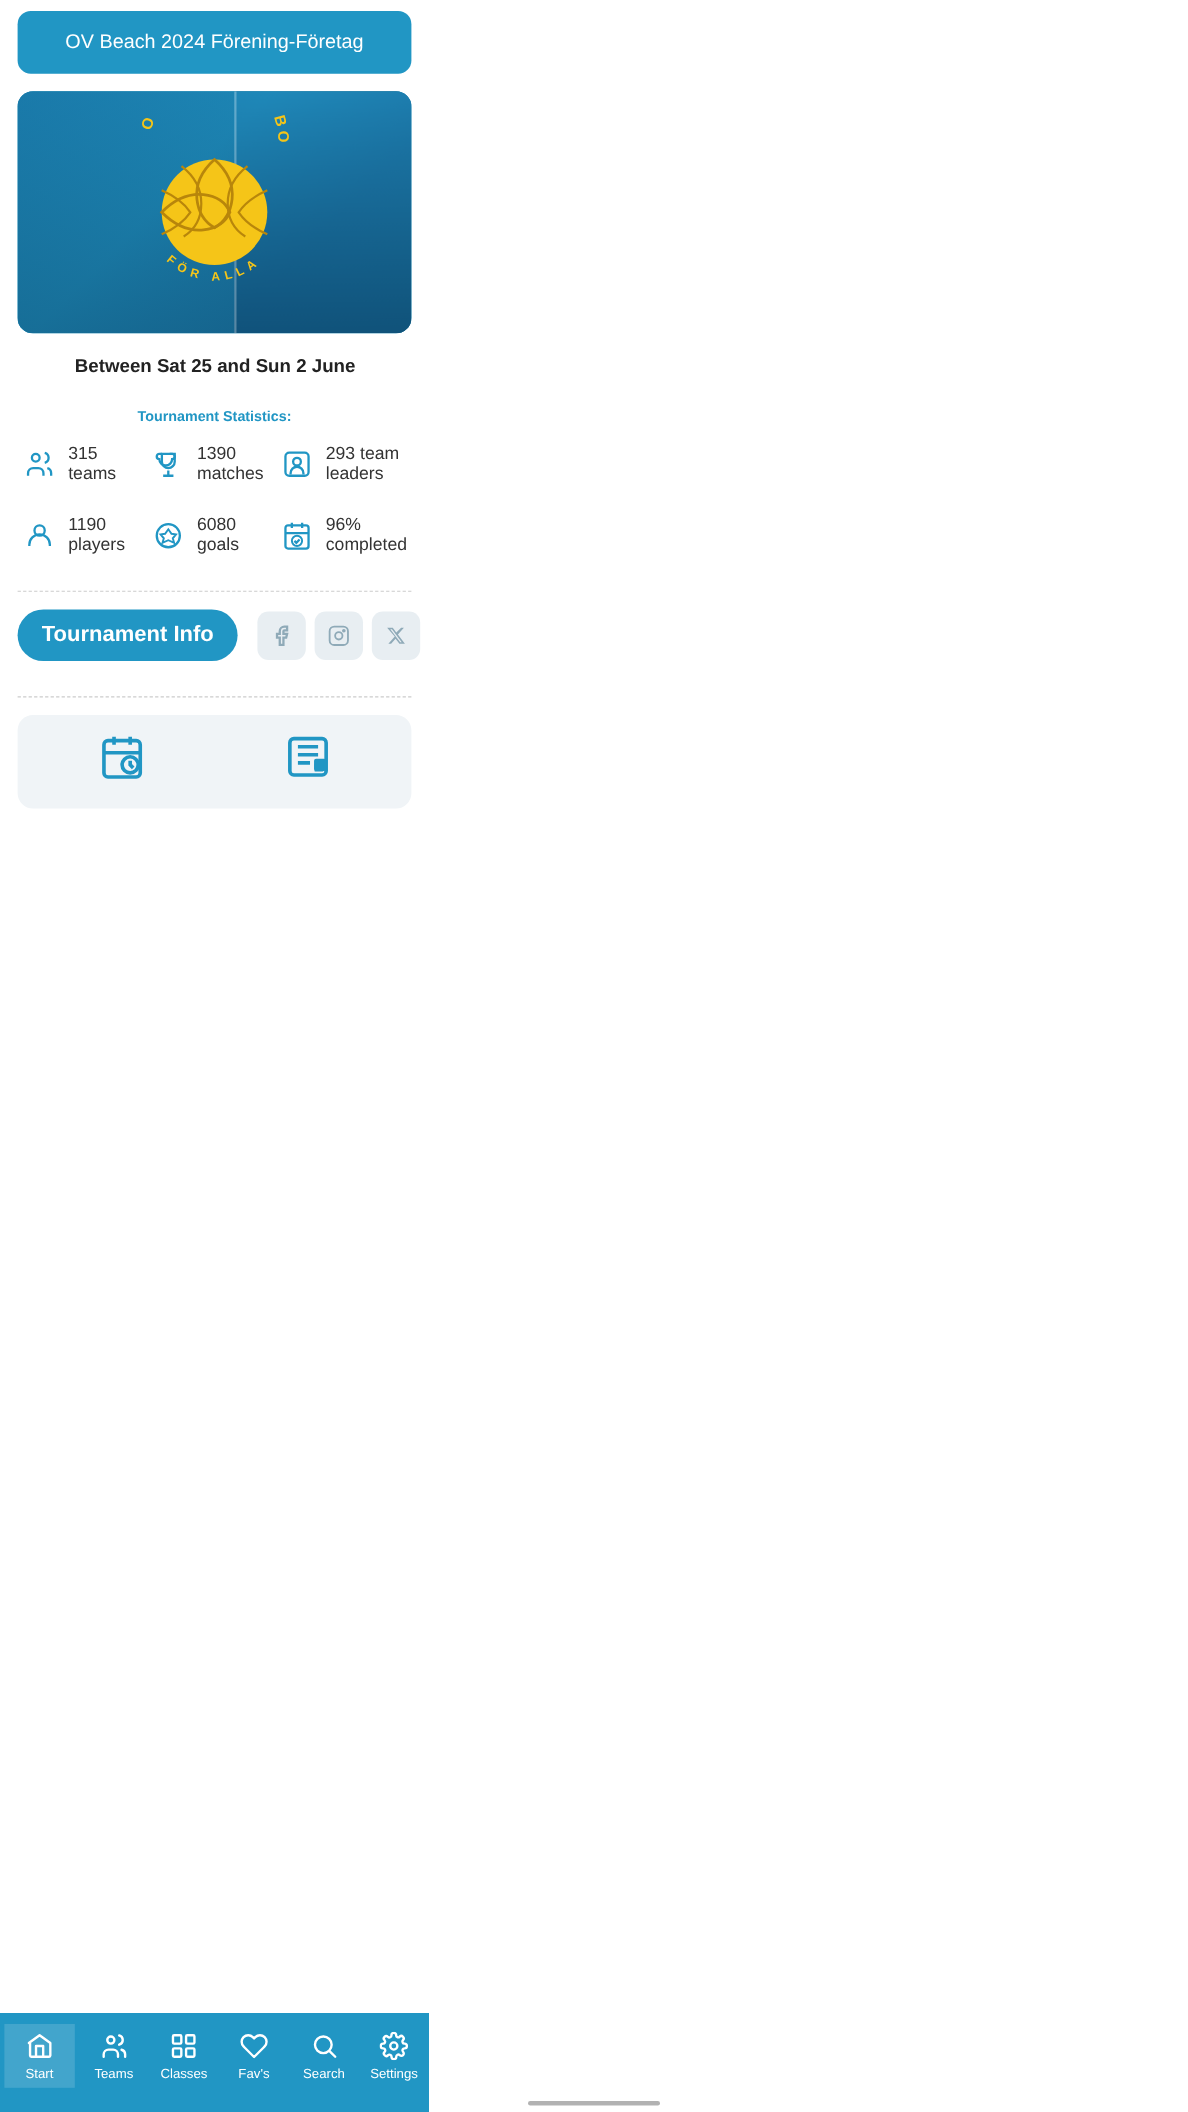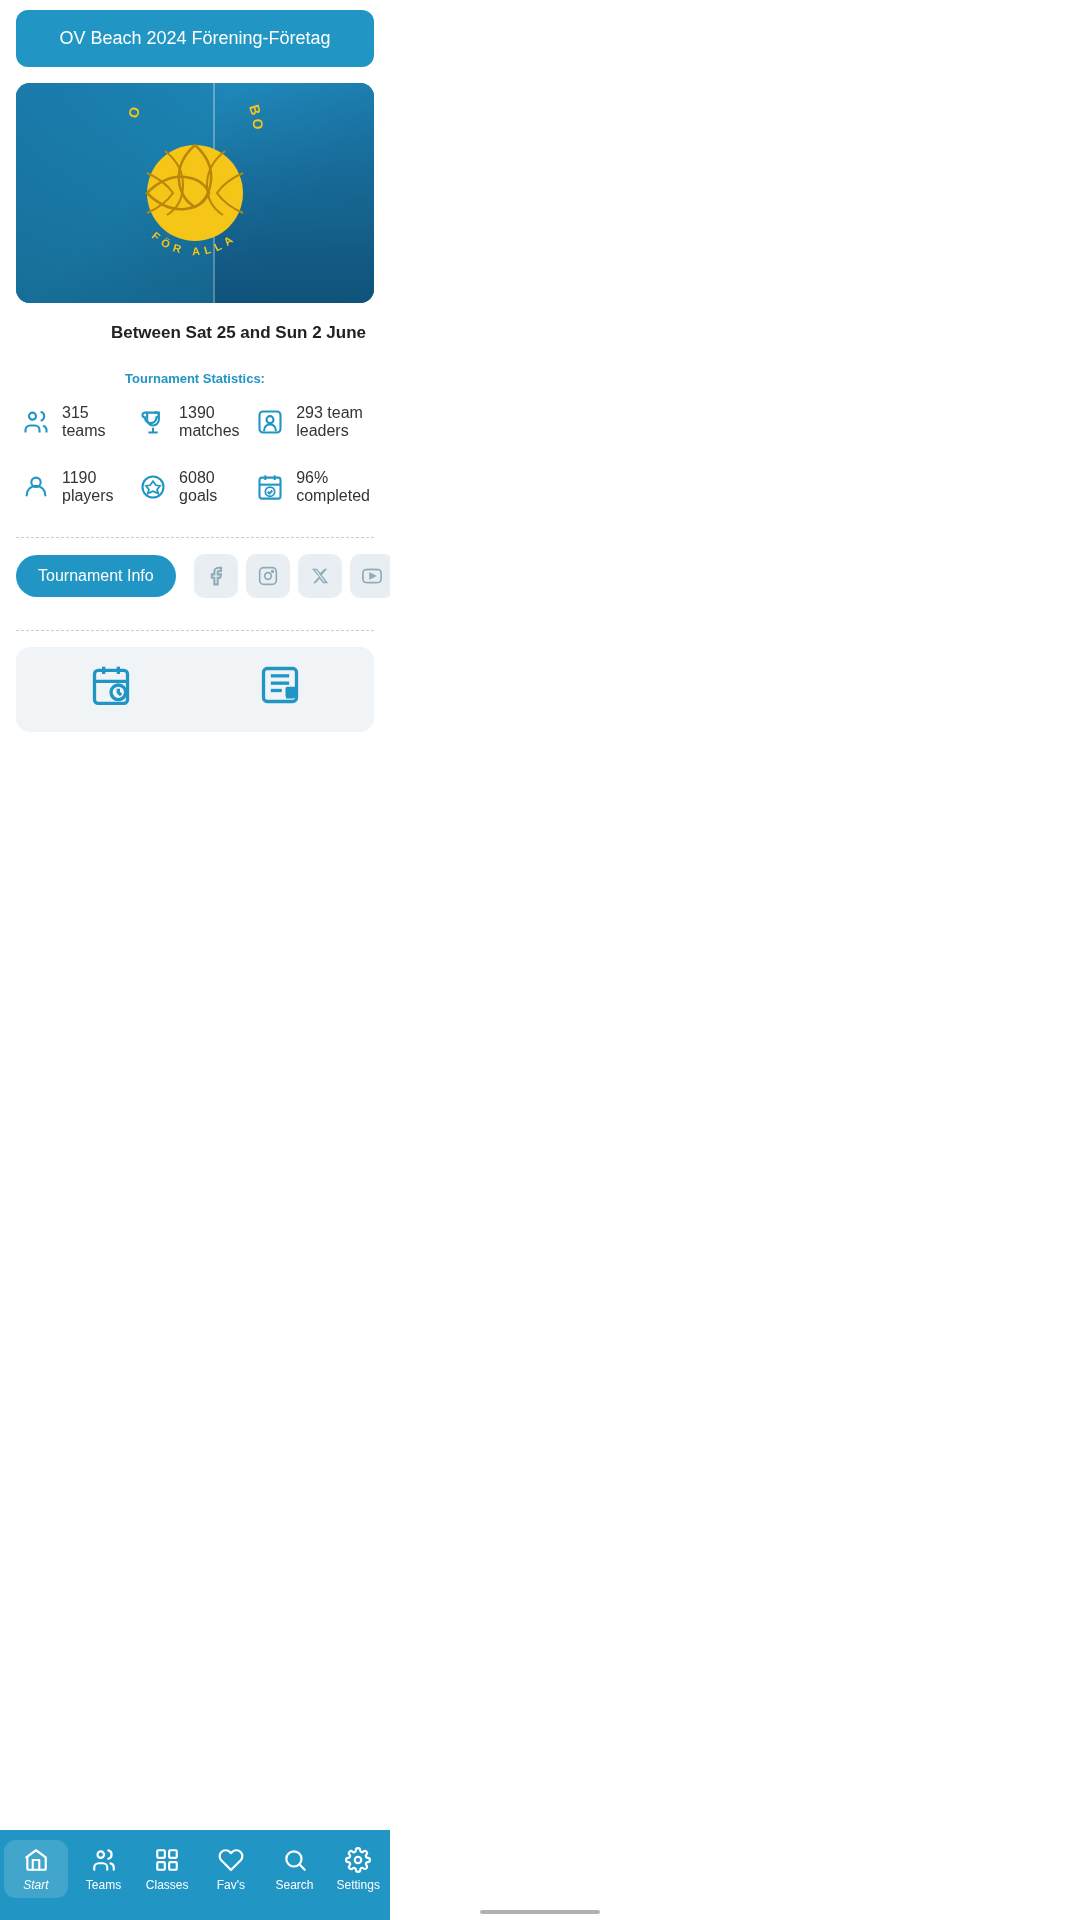--- a/index.html
+++ b/index.html
@@ -124,21 +124,21 @@
       top: 0;
       right: 0;
       width: 45%;
       height: 100%;
       background: linear-gradient(180deg, rgba(30,130,180,0.7) 0%, rgba(15,80,120,0.9) 100%);
       border-left: 2px solid rgba(255,255,255,0.3);
     }
 
     
     .date-section {
-      text-align: right;
+      text-align: left;
       padding: 12px 24px 20px;
       margin-left: 44px;
     }
     .date-text {
       font-size: 17px;
       font-weight: 700;
       color: #222;
     }
 
     
@@ -194,22 +194,22 @@
       align-items: center;
       padding: 0 16px 16px;
       gap: 10px;
     }
     .tournament-info-btn {
       background: #2196c4;
       color: #fff;
       border: none;
       border-radius: 24px;
       padding: 12px 22px;
-      font-size: 16px;
-      font-weight: 400;
+      font-size: 20px;
+      font-weight: 700;
       cursor: pointer;
       white-space: nowrap;
     }
     .social-buttons {
       display: flex;
       gap: 8px;
       margin-left: 8px;
     }
     .social-btn {
       width: 44px;
@@ -266,23 +266,22 @@
       display: flex;
       flex-direction: column;
       align-items: center;
       justify-content: center;
       gap: 4px;
       cursor: pointer;
       padding: 6px 4px;
     }
     .nav-item.active {
       background: rgba(255,255,255,0.15);
-      border-radius: 12px;
+      border-radius: 0;
       margin: 2px 4px;
-      font-style: italic;
     }
     .nav-icon {
       color: #fff;
       font-size: 24px;
       display: flex;
       align-items: center;
       justify-content: center;
       width: 28px;
       height: 28px;
     }

